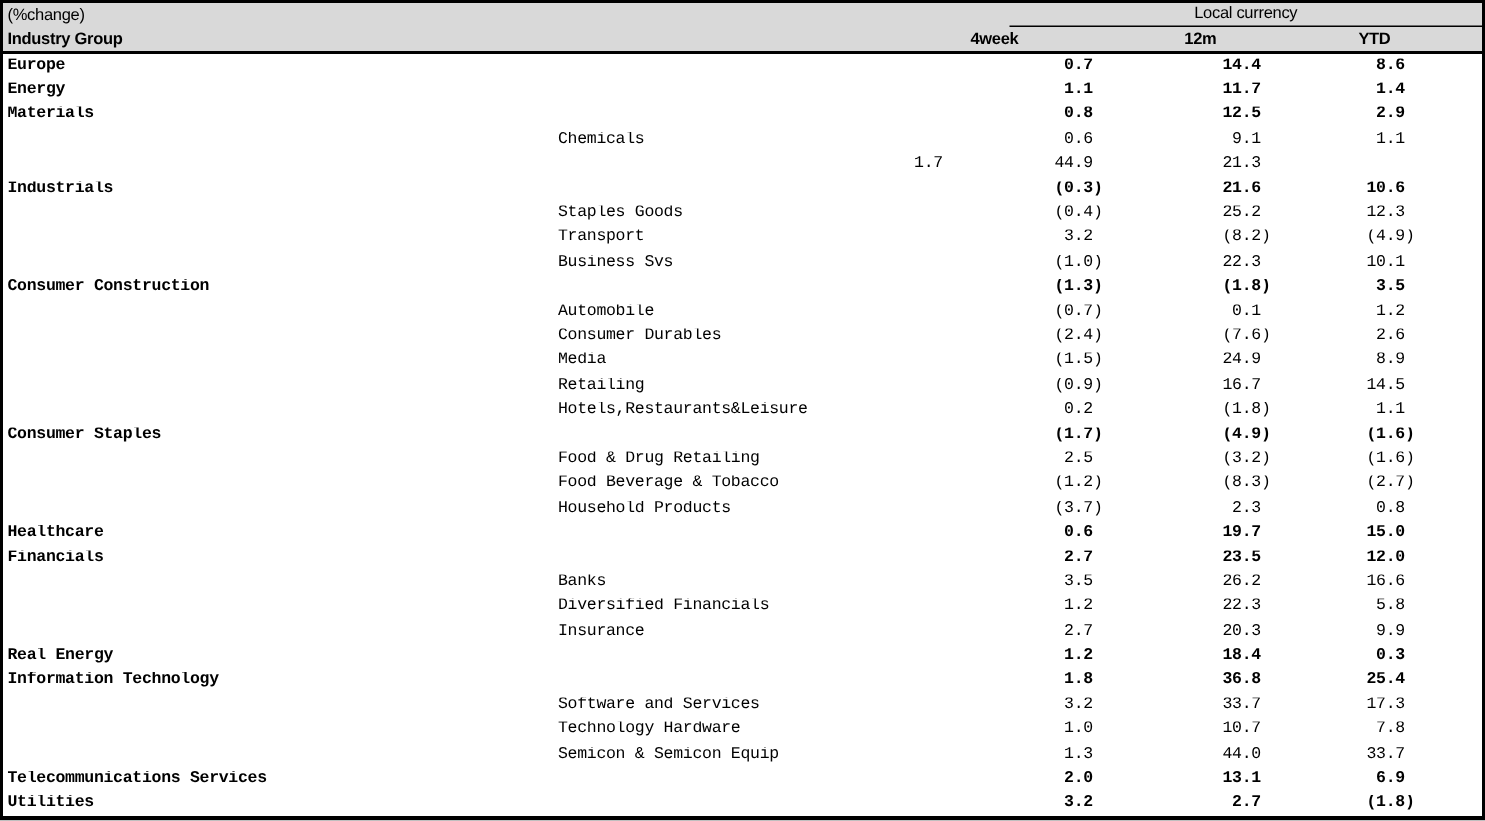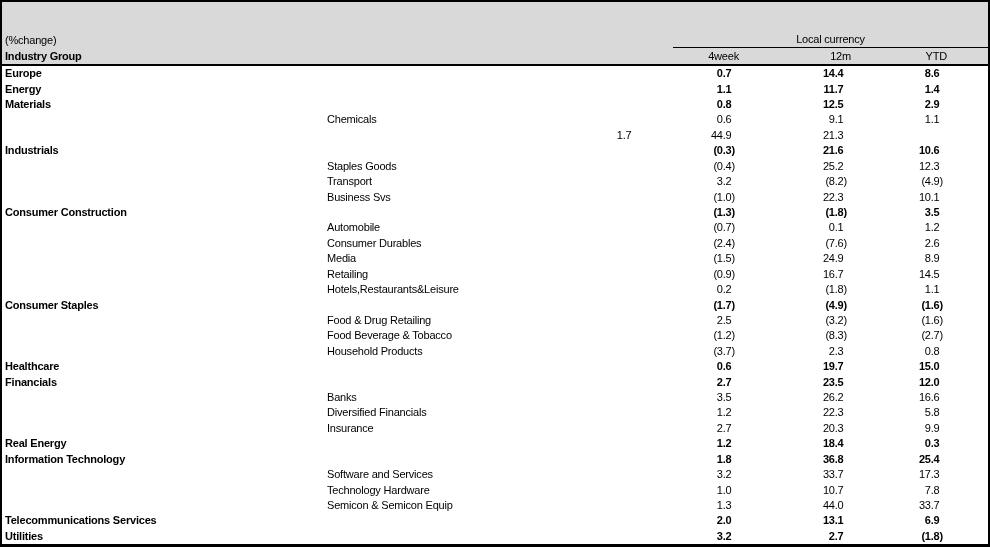--- a/index.html
+++ b/index.html
@@ -25,21 +25,20 @@
   }
   .header {
     background: #d9d9d9;
     flex: none;
   }
   .hrow1 {
     display: grid;
     grid-template-columns: 1fr 315px;
     height: 16px;
     align-items: stretch;
-    margin-top: 30px;
   }
   .cell {
     font-size: 11px;
     line-height: 1;
     letter-spacing: -0.2px;
     white-space: nowrap;
     overflow: hidden;
   }
   .corner {
     padding-left: 3px;
@@ -54,53 +53,56 @@
     align-items: center;
     justify-content: center;
   }
   .rowgrid {
     display: grid;
     grid-template-columns: 320px 1fr 100px 112px 96px 40px;
     align-items: center;
   }
   .hrow2 {
     height: 16px;
+    gap: 20px;
   }
   .industry-group {
     grid-column: 1 / 3;
     font-weight: bold;
     padding-left: 3px;
   }
   .num {
     text-align: right;
     padding-right: 5px;
   }
   .colhead {
-    font-weight: normal;
+    font-weight: bold;
     padding-right: 1px;
   }
   .sep {
     height: 2px;
     background: #000000;
     flex: none;
   }
   .body {
     flex: 1;
     display: flex;
     flex-direction: column;
   }
   .row {
     flex: 1;
     min-height: 0;
+    font-family: Liberation Mono, monospace;
   }
   .group-label {
     padding-left: 3px;
   }
   .sub-label {
     padding-left: 5px;
+    margin-left: 45px;
   }
   .row.group .cell {
     font-weight: bold;
   }
   .ph {
     visibility: hidden;
   }
 </style>
 </head>
 <body>

